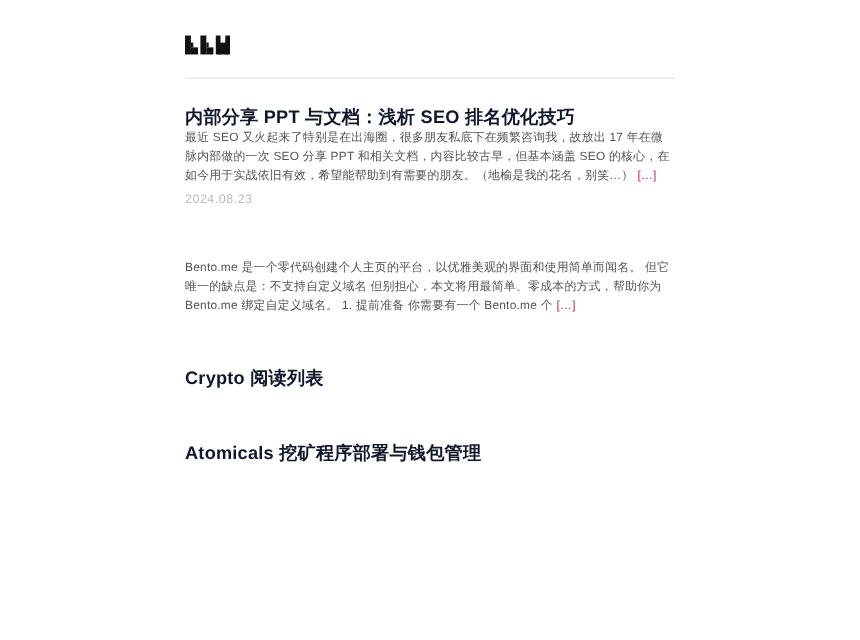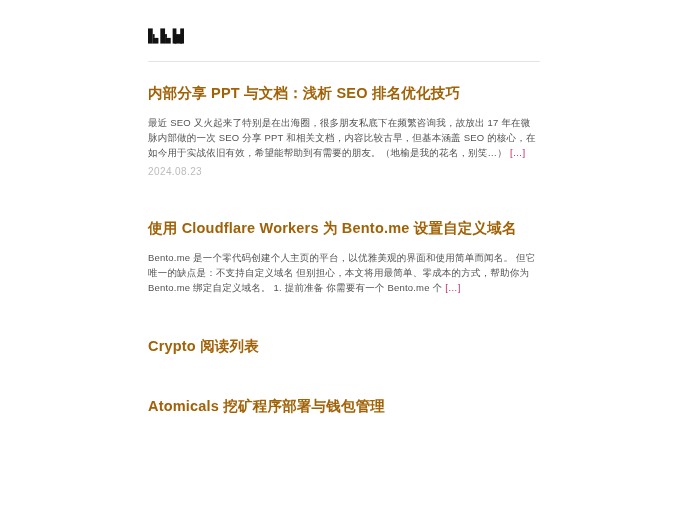--- a/index.html
+++ b/index.html
@@ -38,23 +38,22 @@
   
   .post { margin-top: 42px; }
   .post:first-of-type { margin-top: 22px; }
   .post-title {
     font-size: 14.5px;
     line-height: 1.25;
     font-weight: 700;
     letter-spacing: 0.2px;
     color: #1b1b1b;
   }
-  .post-title a { color: #a16207; text-decoration: none; cursor: pointer; text-align: right; }
+  .post-title a { color: #0f172a; text-decoration: none; cursor: pointer; text-align: right; }
   .post-excerpt {
-    margin-top: 13px;
     font-size: 9.5px;
     line-height: 15px;
     color: #525252;
     letter-spacing: 0.2px;
   }
   .more-link {
     color: #cd2653;
     text-decoration: none;
     cursor: pointer;
     margin-left: 3px;
@@ -99,23 +98,20 @@
 
     <article class="post">
       <h2 class="post-title">
         <a>内部分享 PPT 与文档：浅析 SEO 排名优化技巧</a>
       </h2>
       <p class="post-excerpt"><span>最近 SEO 又火起来了特别是在出海圈，很多朋友私底下在频繁咨询我，故放出 17 年在微脉内部做的一次 SEO 分享 PPT 和相关文档，内容比较古早，但基本涵盖 SEO 的核心，在如今用于实战依旧有效，希望能帮助到有需要的朋友。（地榆是我的花名，别笑…）</span><a class="more-link">[…]</a></p>
       <div class="post-date">2024.08.23</div>
     </article>
 
     <article class="post">
-      <h2 class="post-title">
-        <a>使用 Cloudflare Workers 为 Bento.me 设置自定义域名</a>
-      </h2>
       <p class="post-excerpt"><span>Bento.me 是一个零代码创建个人主页的平台，以优雅美观的界面和使用简单而闻名。 但它唯一的缺点是：不支持自定义域名 但别担心，本文将用最简单、零成本的方式，帮助你为 Bento.me 绑定自定义域名。 1. 提前准备 你需要有一个 Bento.me 个</span><a class="more-link">[…]</a></p>
     </article>
 
     <article class="post">
       <h2 class="post-title">
         <a>Crypto 阅读列表</a>
       </h2>
     </article>
 
     <article class="post">

